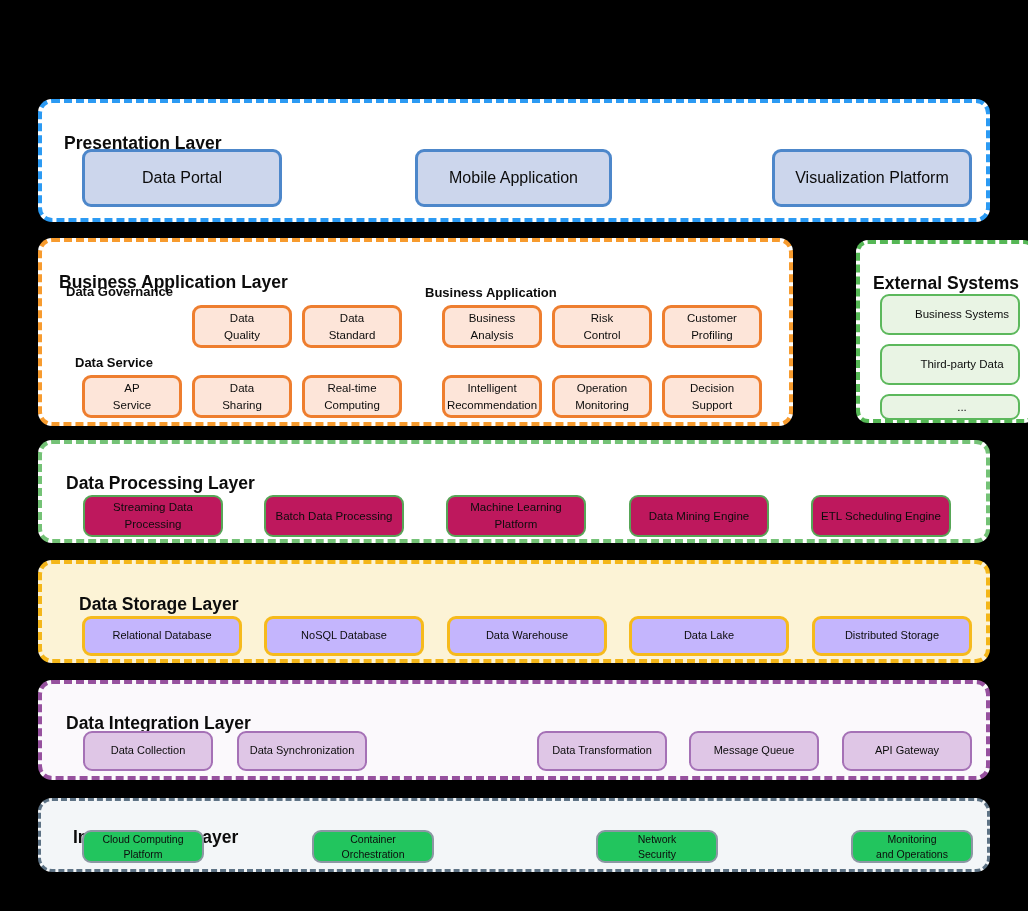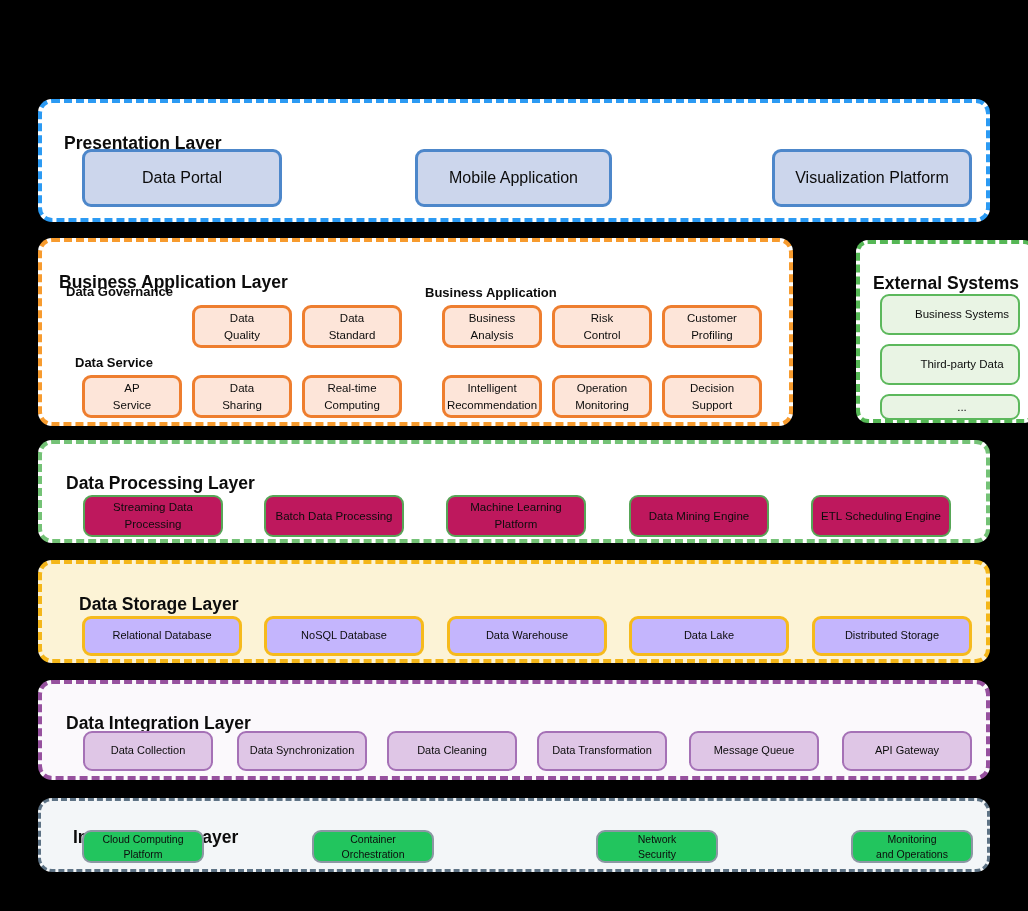--- a/index.html
+++ b/index.html
@@ -105,21 +105,20 @@
     <div class="box box-stor" style="left:222px">NoSQL Database</div>
     <div class="box box-stor" style="left:405px">Data Warehouse</div>
     <div class="box box-stor" style="left:587px">Data Lake</div>
     <div class="box box-stor" style="left:770px">Distributed Storage</div>
   </section>
 
   <section class="layer lyr-int">
     <h2 class="layer-title" style="left:24px;top:15px">Data Integration Layer</h2>
     <div class="box box-int" style="left:41px">Data Collection</div>
     <div class="box box-int" style="left:195px">Data Synchronization</div>
-    <div class="box box-int" style="left:345px">Data Cleaning</div>
     <div class="box box-int" style="left:495px">Data Transformation</div>
     <div class="box box-int" style="left:647px">Message Queue</div>
     <div class="box box-int" style="left:800px">API Gateway</div>
   </section>
 
   <section class="layer lyr-inf">
     <h2 class="layer-title" style="left:32px;top:12px">Infrastructure Layer</h2>
     <div class="box box-inf" style="left:41px">Cloud Computing
 Platform</div>
     <div class="box box-inf" style="left:271px">Container

